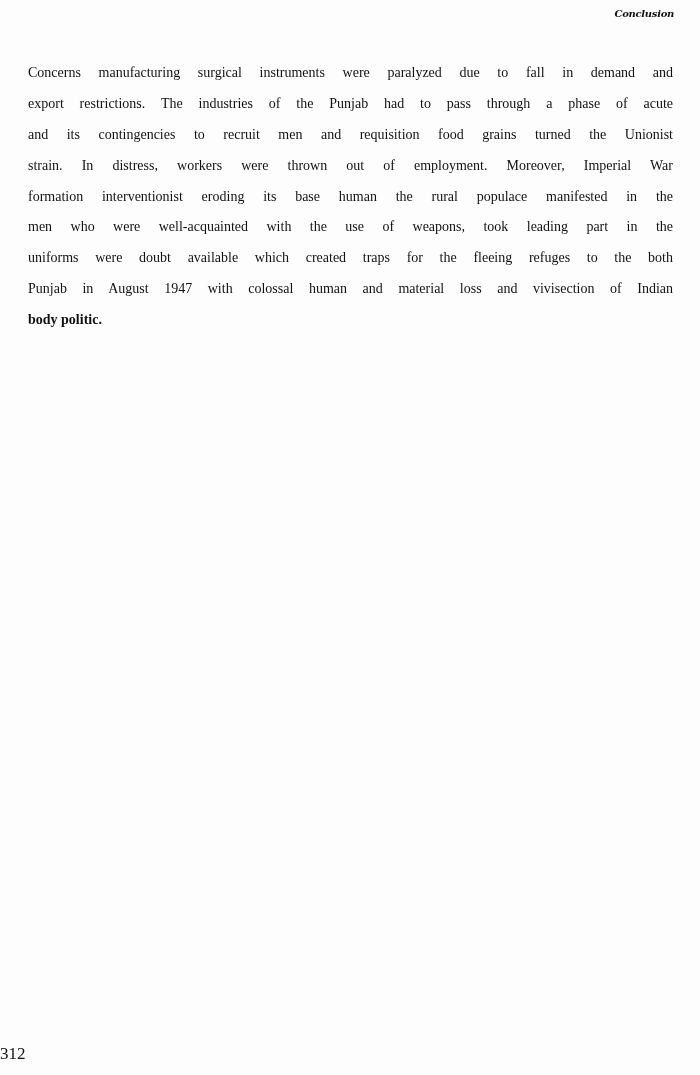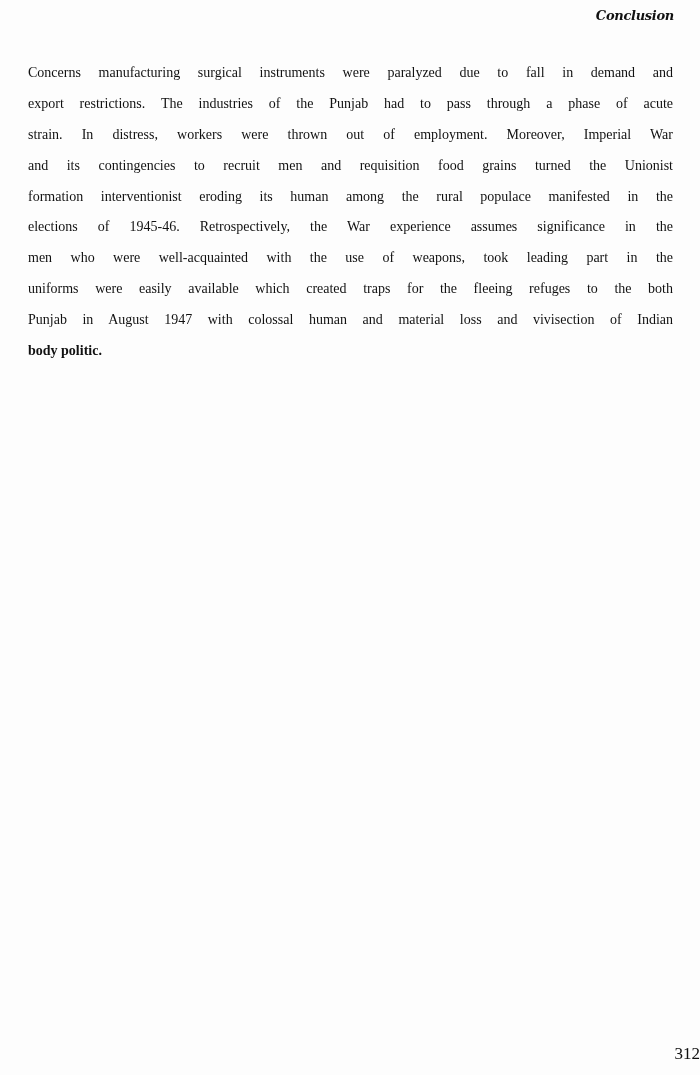--- a/index.html
+++ b/index.html
@@ -3,47 +3,46 @@
 <meta charset="utf-8">
 <style>
   html, body { margin: 0; padding: 0; }
   body {
     width: 700px; height: 1075px; background: #fdfdfd; position: relative; overflow: hidden;
     font-family: "Liberation Serif", serif; color: #111;
   }
   .running-head {
     position: absolute; top: 8px; right: 26px;
     font-family: "DejaVu Serif", serif; font-style: italic; font-weight: bold;
-    font-size: 13px; letter-spacing: -0.3px; color: #111;
+    font-size: 10px; letter-spacing: -0.3px; color: #111;
   }
   .body-text {
     position: absolute; left: 28px; top: 60px; width: 645px;
   }
   .line {
     display: block; height: 30.9px; line-height: 26px;
     font-size: 14px; text-align: justify; text-align-last: justify;
     white-space: nowrap; overflow: visible;
   }
   .line.last { text-align-last: left; font-weight: bold; }
   .page-number {
-    position: absolute; top: 1044px; left: 0; width: 700px; text-align: right;
+    position: absolute; top: 1044px; left: 0; width: 700px; text-align: left;
     font-size: 17px;
   }
 </style>
 </head>
 <body>
 
 <div class="running-head">Conclusion</div>
 
 <div class="body-text">
   <span class="line">Concerns manufacturing surgical instruments were paralyzed due to fall in demand and</span>
   <span class="line">export restrictions. The industries of the Punjab had to pass through a phase of acute</span>
+  <span class="line">and its contingencies to recruit men and requisition food grains turned the Unionist</span>
   <span class="line">strain. In distress, workers were thrown out of employment.   Moreover, Imperial War</span>
-  <span class="line">and its contingencies to recruit men and requisition food grains turned the Unionist</span>
-  <span class="line">formation interventionist eroding its human among the rural populace manifested in the</span>
-  <span class="line">elections of 1945-46. Retrospectively, the War experience assumes significance in the</span>
+  <span class="line">formation interventionist eroding its base human the rural populace manifested in the</span>
   <span class="line">men who were well-acquainted with the use of weapons, took leading part in the</span>
-  <span class="line">uniforms were easily available which created traps for the fleeing refuges to the both</span>
+  <span class="line">uniforms were doubt available which created traps for the fleeing refuges to the both</span>
   <span class="line">Punjab in August 1947 with colossal human and material loss and vivisection of Indian</span>
   <span class="line last">body politic.</span>
 </div>
 
 <div class="page-number">312</div>
 
 </body></html>

